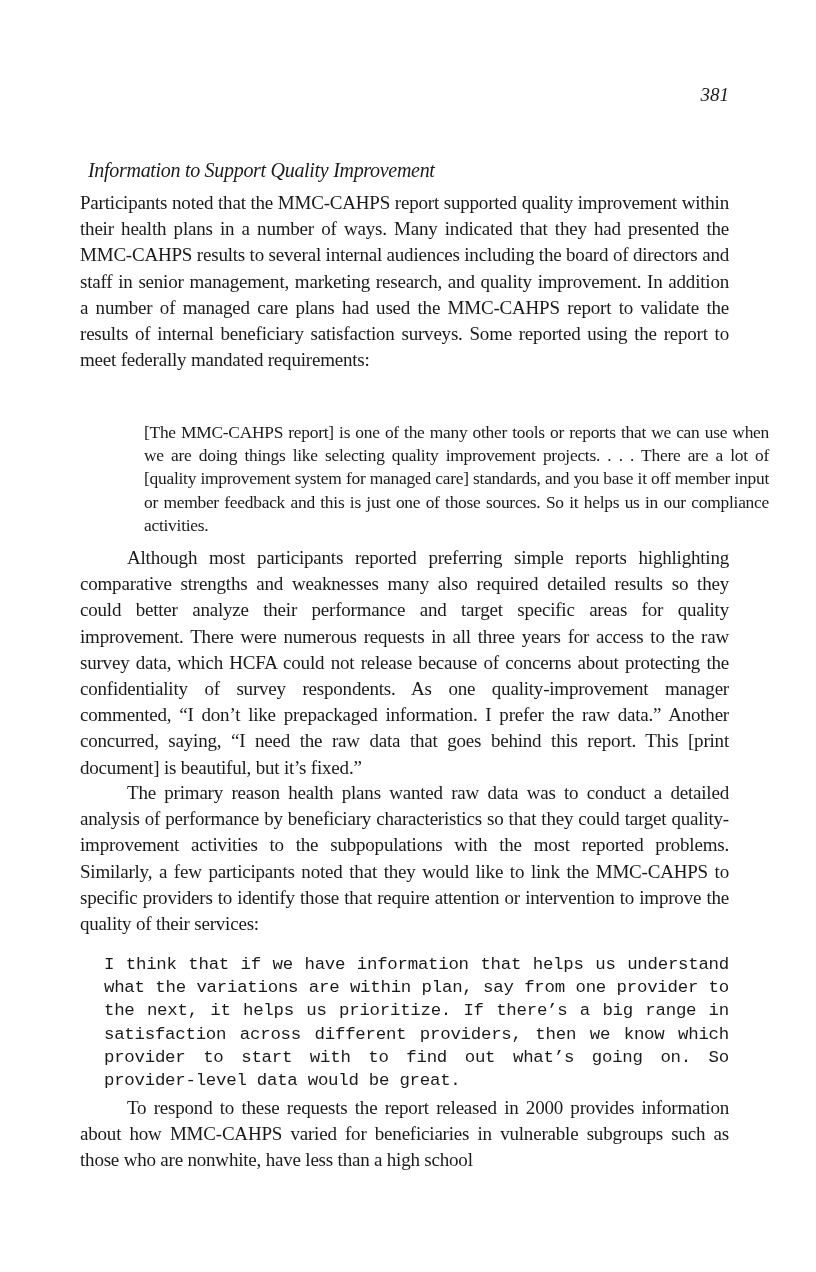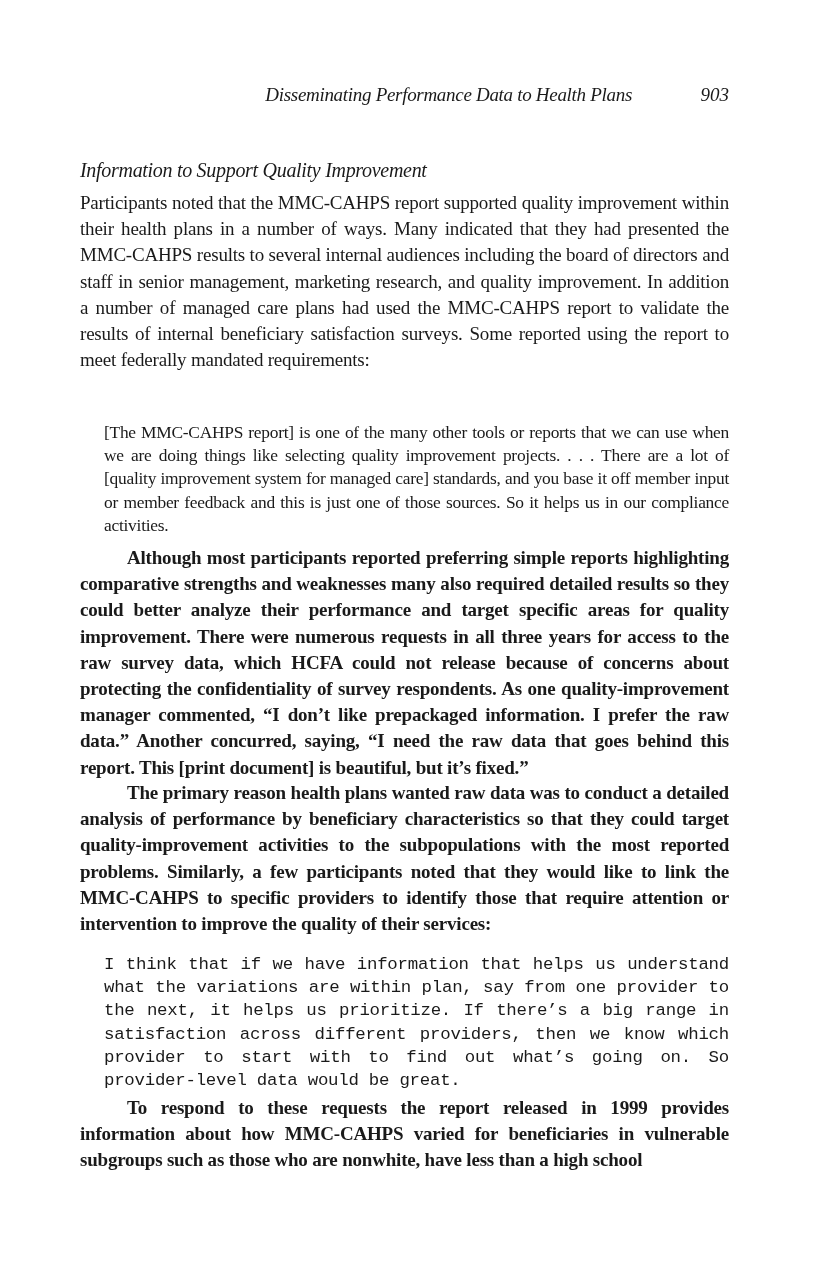--- a/index.html
+++ b/index.html
@@ -38,76 +38,74 @@
       letter-spacing: -0.3px;
     }
     .running-head .page-number {
       position: absolute;
       right: 0;
       top: 0;
     }
     .section-heading {
       position: absolute;
       top: 159px;
-      left: 0;
+      left: 8px;
       font-style: italic;
       font-size: 20px;
       letter-spacing: -0.3px;
       white-space: nowrap;
       margin: 0;
       font-weight: normal;
     }
     .body-para {
       position: absolute;
       left: 0;
       width: 649px;
       margin: 0;
       font-size: 19px;
       line-height: 26.2px;
       text-align: justify;
       letter-spacing: -0.2px;
     }
     .body-para.indent {
       text-indent: 47px;
-      font-weight: bold;
     }
     .block-quote {
       position: absolute;
       left: 24px;
       width: 625px;
       margin: 0;
       font-size: 17.4px;
       line-height: 23.2px;
       text-align: justify;
       letter-spacing: -0.25px;
     }
     #p1 { top: 190px; }
-    #q1 { top: 421px; }
+    #q1 { top: 421px; margin-left: 40px; }
     #p2 { top: 545px; }
     #p3 { top: 780px; }
     #q2 { top: 953px; font-family: Liberation Mono, monospace; }
     #p4 { top: 1095px; }
   </style>
 </head>
 <body>
 
 <div class="page">
 
   <div class="running-head">
-    <span class="title">Disseminating Performance Data to Health Plans</span>
-    <span class="page-number">903</span>
+    <span class="page-number">381</span>
   </div>
 
   <h2 class="section-heading">Information to Support Quality Improvement</h2>
 
   <p id="p1" class="body-para">Participants noted that the MMC-CAHPS report supported quality improvement within their health plans in a number of ways. Many indicated that they had presented the MMC-CAHPS results to several internal audiences including the board of directors and staff in senior management, marketing research, and quality improvement. In addition a number of managed care plans had used the MMC-CAHPS report to validate the results of internal beneficiary satisfaction surveys. Some reported using the report to meet federally mandated requirements:</p>
 
   <blockquote id="q1" class="block-quote">[The MMC-CAHPS report] is one of the many other tools or reports that we can use when we are doing things like selecting quality improvement projects. . . . There are a lot of [quality improvement system for managed care] standards, and you base it off member input or member feedback and this is just one of those sources. So it helps us in our compliance activities.</blockquote>
 
   <p id="p2" class="body-para indent">Although most participants reported preferring simple reports highlighting comparative strengths and weaknesses many also required detailed results so they could better analyze their performance and target specific areas for quality improvement. There were numerous requests in all three years for access to the raw survey data, which HCFA could not release because of concerns about protecting the confidentiality of survey respondents. As one quality-improvement manager commented, “I don’t like prepackaged information. I prefer the raw data.” Another concurred, saying, “I need the raw data that goes behind this report. This [print document] is beautiful, but it’s fixed.”</p>
 
   <p id="p3" class="body-para indent">The primary reason health plans wanted raw data was to conduct a detailed analysis of performance by beneficiary characteristics so that they could target quality-improvement activities to the subpopulations with the most reported problems. Similarly, a few participants noted that they would like to link the MMC-CAHPS to specific providers to identify those that require attention or intervention to improve the quality of their services:</p>
 
   <blockquote id="q2" class="block-quote">I think that if we have information that helps us understand what the variations are within plan, say from one provider to the next, it helps us prioritize. If there’s a big range in satisfaction across different providers, then we know which provider to start with to find out what’s going on. So provider-level data would be great.</blockquote>
 
-  <p id="p4" class="body-para indent">To respond to these requests the report released in 1999 provides information about how MMC-CAHPS varied for beneficiaries in vulnerable subgroups such as those who are nonwhite, have less than a high school</p>
+  <p id="p4" class="body-para indent">To respond to these requests the report released in 2000 provides information about how MMC-CAHPS varied for beneficiaries in vulnerable subgroups such as those who are nonwhite, have less than a high school</p>
 
 </div>
 
 </body></html>

